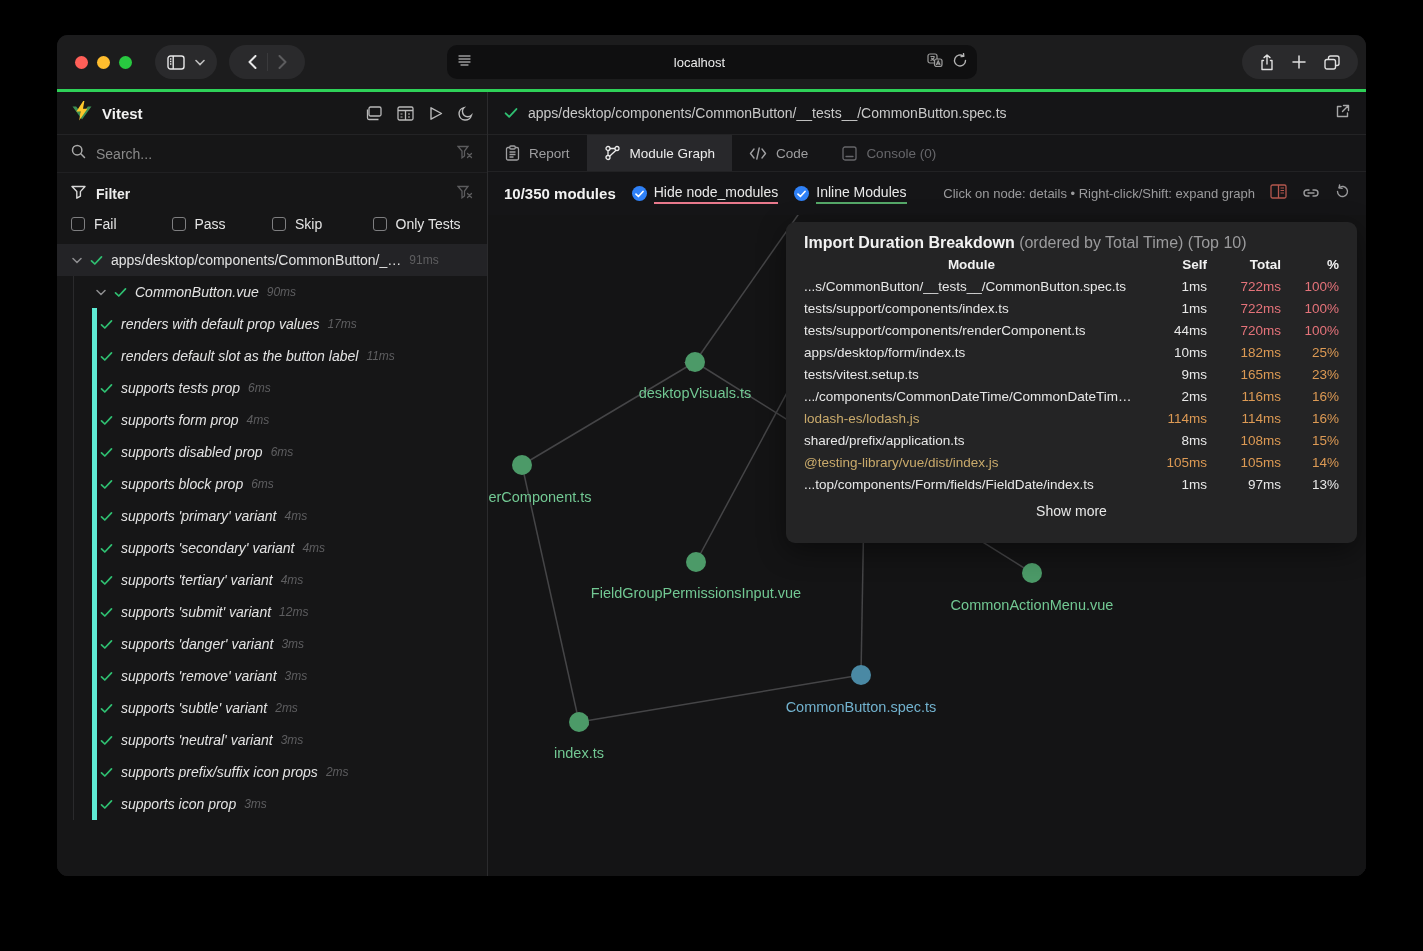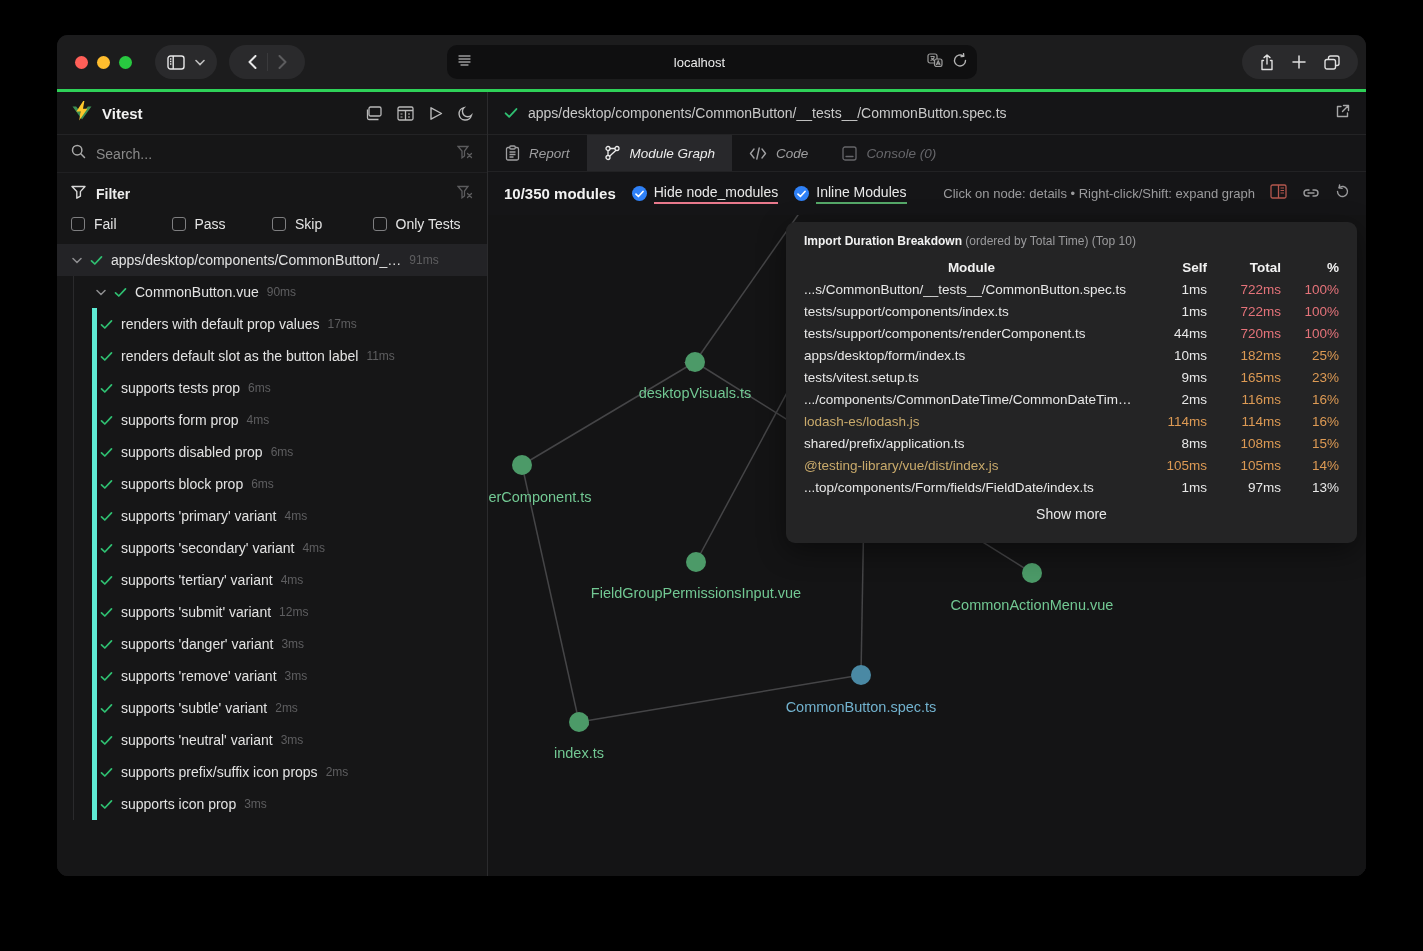--- a/index.html
+++ b/index.html
@@ -60,33 +60,33 @@
   .st-sep { color:#e8e8e8; font-weight:bold; }
   .st-fail { color:#f4645f; } .st-running { color:#e0a607; } .st-pass { color:#22c776; } .st-skip { color:#9161f1; }
 
   
   .sb-tree { flex:1; overflow:hidden; padding-top:2px; font-size:14px; }
   .trow { height:32px; display:flex; align-items:center; gap:8px; color:#e3e3e3; white-space:nowrap; }
   .trow .dur { color:#5e5e60; font-size:12px; }
   .trow.selected { background:#232326; }
   .chev { color:#8e8e90; display:flex; }
   .tick { color:#2fbf71; display:flex; }
-  .root-children { margin-left:16px; border-left:1px solid #2a2a2c; }
+  .root-children { margin-left:16px; border-left:1px solid #2a2a2c;font-style:italic; }
   .suite-children { margin-left:18px; border-left:5px solid #5eead4; }
   .suite-row { padding-left:22px; }
   .test-row { padding-left:3px; }
   .label-ell { overflow:hidden; text-overflow:ellipsis; }
 
   
   .file-header { height:43px; display:flex; align-items:center; gap:10px; padding:0 16px; border-bottom:1px solid #232325; }
   .file-path { color:#c9c9c9; font-size:14px; flex:1; overflow:hidden; text-overflow:ellipsis; white-space:nowrap; }
   .ext-icon { color:#a8a8a8; }
 
   
-  .tabbar { height:37px; display:flex; align-items:stretch; border-bottom:1px solid #222224;font-style:italic; }
+  .tabbar { height:37px; display:flex; align-items:stretch; border-bottom:1px solid #222224; }
   .tab { display:flex; align-items:center; gap:9px; padding:0 17px; font-size:13.5px; color:#9f9fa1; cursor:default; }
   .tab.active { background:#28282b; color:#ececec; }
   .tab.dimmed { color:#66666a; }
   .tab svg { display:block; }
 
   
   .gtoolbar { height:43px; display:flex; align-items:center; padding:0 16px; gap:16px; }
   .gt-count { color:#f2f2f2; font-weight:bold; font-size:15px; }
   .gt-toggle { display:flex; align-items:center; gap:7px; }
   .round-cbx { width:15px; height:15px; border-radius:50%; background:#2f81f7; display:flex; align-items:center; justify-content:center; }
@@ -98,21 +98,21 @@
   .gray-icon { color:#9a9a9c; }
 
   
   .graph-area { position:relative; flex:1; min-height:0; background:#141415; }
   .graph-svg { position:absolute; left:0; top:0; }
   .graph-svg text { font-family:"Liberation Sans", sans-serif; font-size:14.5px; }
 
   
   .panel { position:absolute; left:298px; top:7px; width:571px; height:321px; background:#242425;
            border-radius:9px; box-shadow:0 8px 28px rgba(0,0,0,.45); padding:12px 18px 10px; }
-  .panel-title-row { font-size:12px; margin-bottom:9px; white-space:nowrap; }
+  .panel-title-row { font-size:16px; margin-bottom:2px; white-space:nowrap; }
   .panel-title { color:#f2f2f2; font-weight:bold; }
   .panel-subtitle { color:#9b9b9d; }
   .ptable { display:grid; grid-template-columns:1fr 58px 64px 48px; column-gap:10px; font-size:13.5px; line-height:22px; }
   .ptable .h { color:#f2f2f2; font-weight:bold; }
   .ptable .h.mod { text-align:center; }
   .ptable .num { text-align:right; }
   .ptable .mod-cell { overflow:hidden; text-overflow:ellipsis; white-space:nowrap; }
   .show-more { text-align:center; color:#e8e8e8; font-size:14px; margin-top:7px; }
 </style>
 </head>

